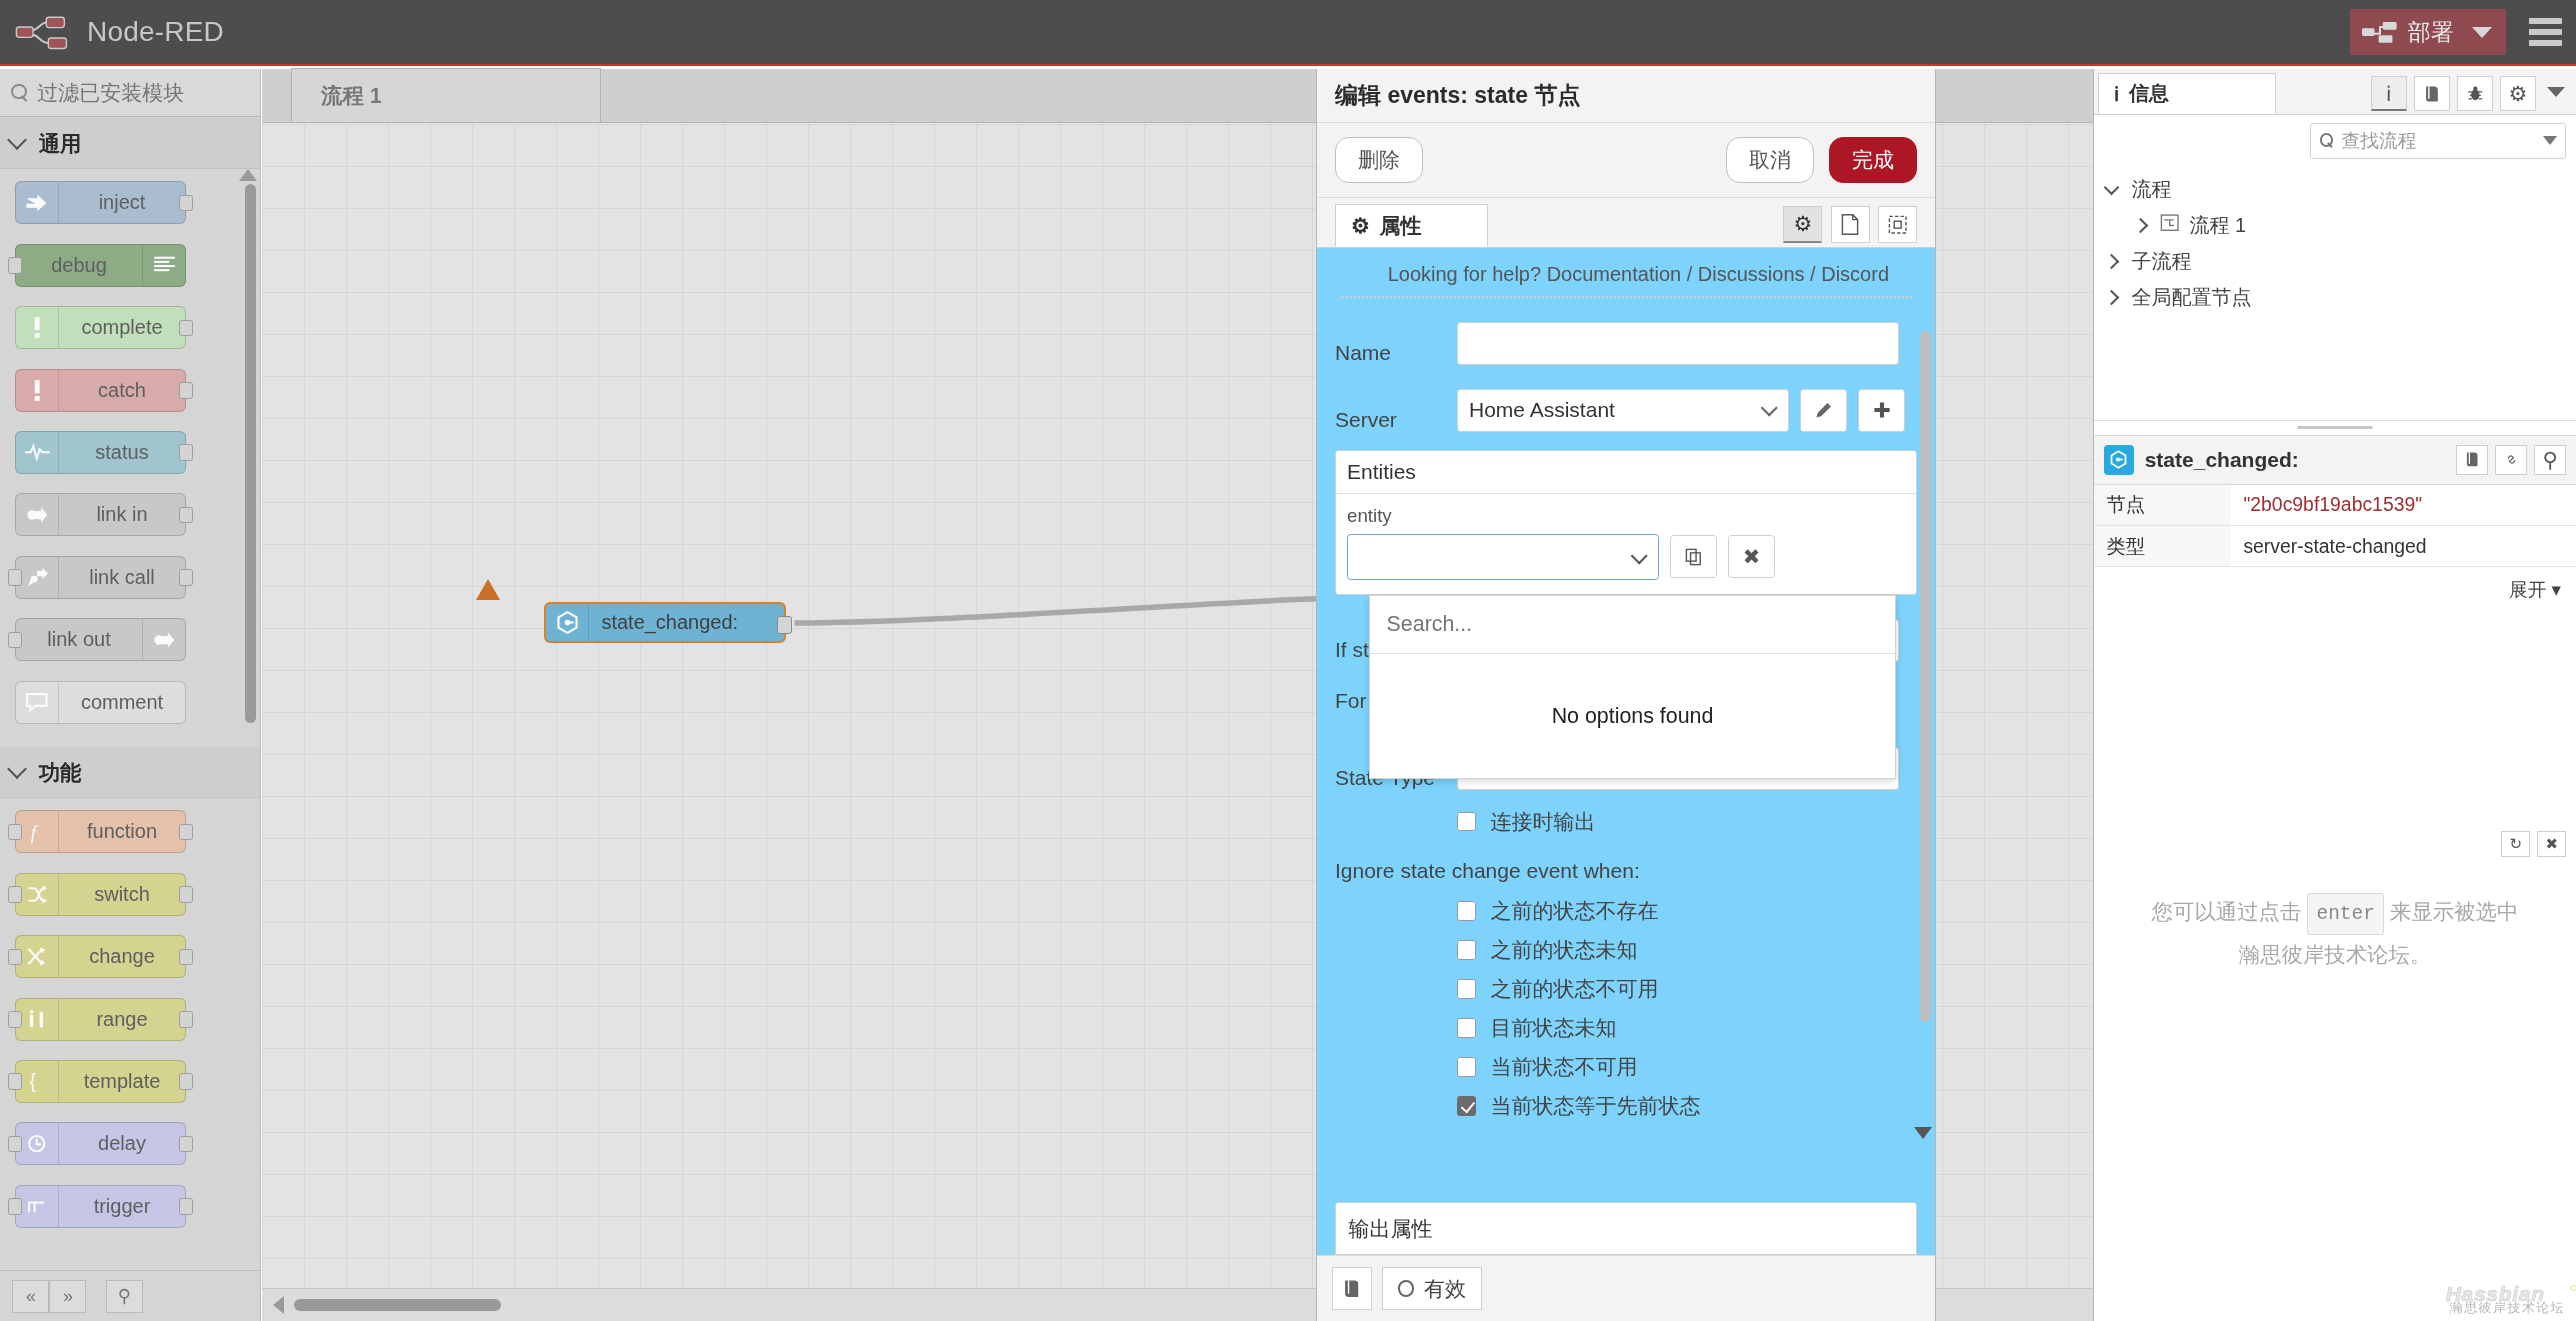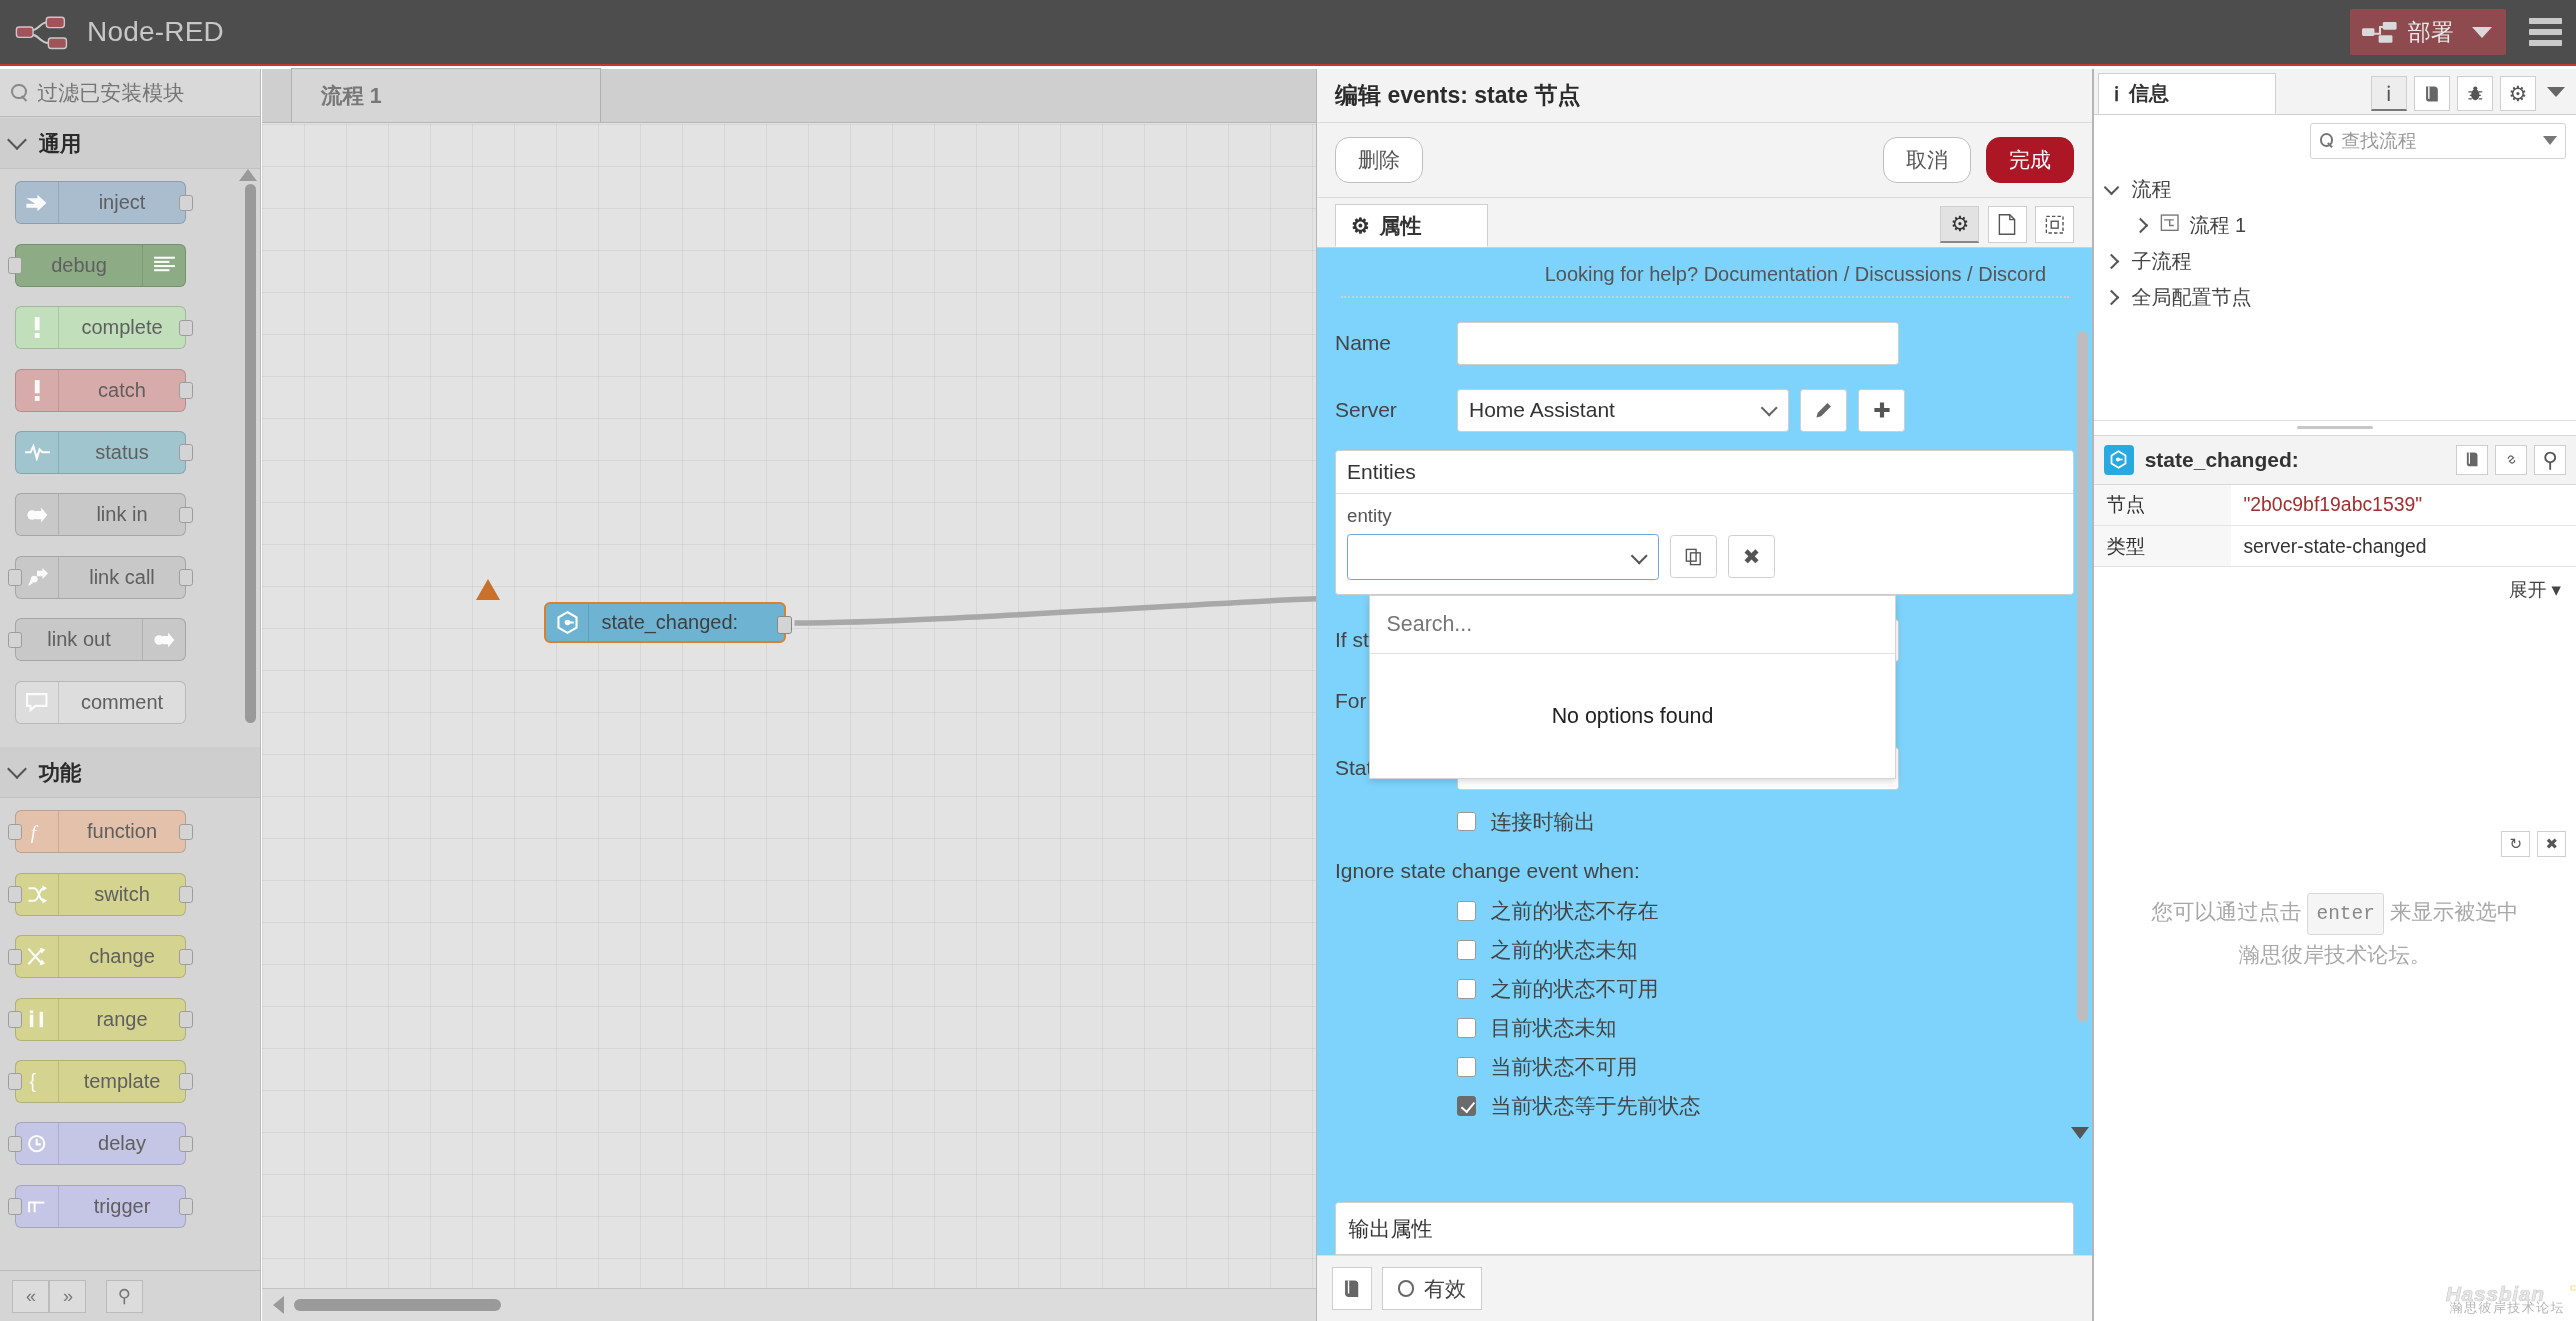--- a/index.html
+++ b/index.html
@@ -170,21 +170,21 @@
   .node-port.out { right: -8.3px; }
   .node-port.in { left: -8.3px; }
   #node-badge {
     position: absolute; left: 214px; top: 455px; width: 0; height: 0;
     border-left: 12.4px solid transparent; border-right: 12.4px solid transparent;
     border-bottom: 21px solid #c9712a;
   }
 
   
   #edit-dialog {
-    position: absolute; left: 1316px; top: 69px; width: 777px; bottom: 0;
+    position: absolute; left: 1316px; top: 69px; width: 620px; bottom: 0;
     background: #f3f3f3; border-left: 0.7px solid #b5b5b5; border-right: 0.7px solid #b5b5b5;
     display: flex; flex-direction: column; z-index: 20;
   }
   #dialog-title {
     height: 54px; display: flex; align-items: center; padding-left: 18px;
     font-size: 23px; font-weight: bold; color: #2b2b2b; border-bottom: 0.7px solid #dcdcdc;
   }
   #dialog-buttons {
     height: 75px; display: flex; align-items: center; padding: 0 18px;
     border-bottom: 0.7px solid #dcdcdc;
@@ -215,21 +215,21 @@
     display: flex; align-items: center; justify-content: center; cursor: pointer;
   }
   .tab-icon-btn.active { background: #e2e2e2; border-bottom: 2.8px solid #888; }
   #dialog-form {
     flex: 1; background: #7dd3fc; position: relative; padding: 0 18px; overflow: hidden;
   }
   #help-line {
     text-align: right; font-size: 20px; color: #555; padding: 15px 28px 9.7px 0;
   }
   #help-divider { border-top: 2.1px dotted #cfcfcf; margin: 0 5.5px 18px 5.5px; }
-  .form-row { display: flex; align-items: center; margin-bottom: 18px; margin-top: 24px; }
+  .form-row { display: flex; align-items: flex-end; margin-bottom: 18px; margin-top: 24px; }
   .form-label { width: 122px; font-size: 21px; color: #444; flex-shrink: 0; }
   .form-input {
     height: 43px; border: 0.7px solid #cfcfcf; border-radius: 3.5px; background: #fff;
     font-size: 21px; color: #333; padding: 0 11px; outline: none;
     font-family: "Liberation Sans", sans-serif;
   }
   #name-input { width: 442px; }
   .select-box {
     height: 43px; border: 0.7px solid #cfcfcf; border-radius: 3.5px; background: #fff;
     display: flex; align-items: center; padding: 0 11px; font-size: 21px;

